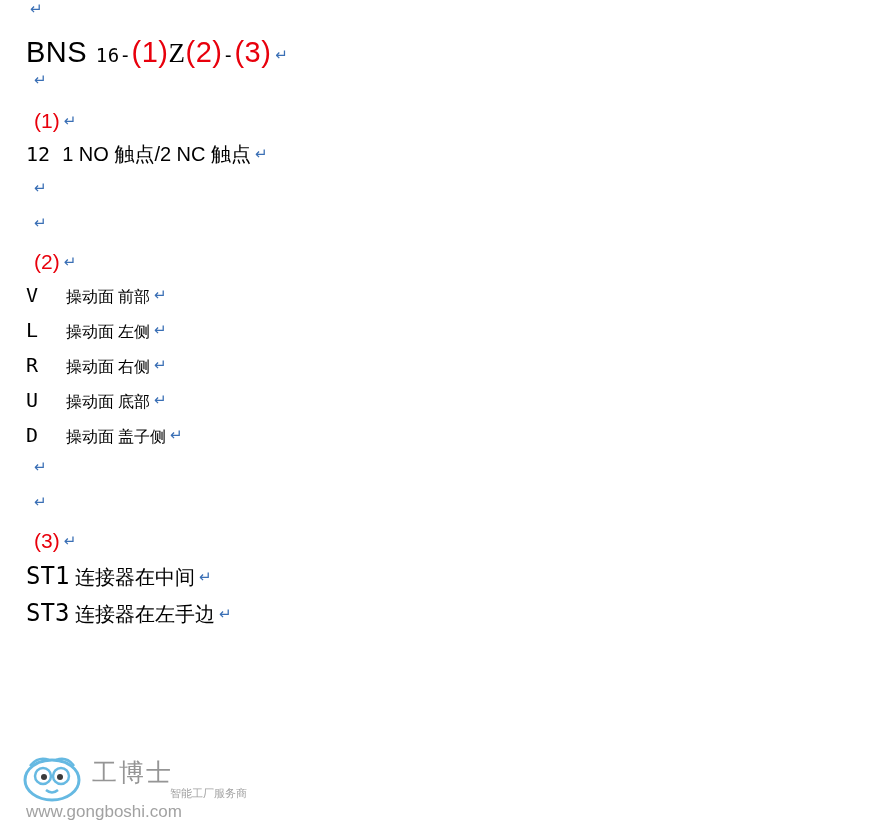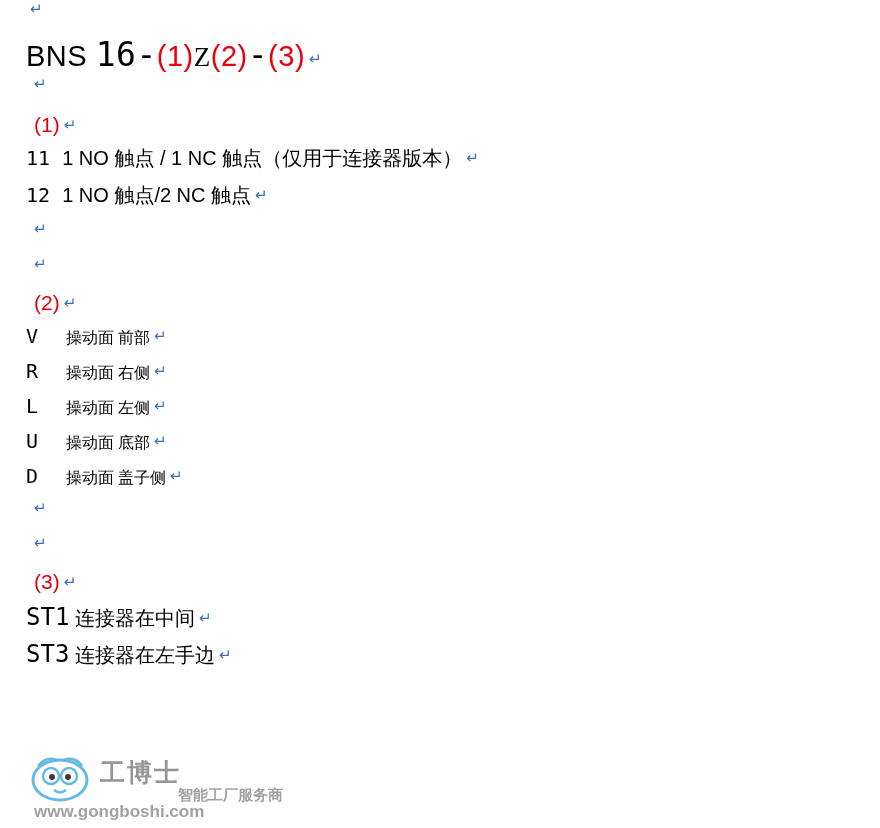--- a/index.html
+++ b/index.html
@@ -51,21 +51,21 @@
   
   .title {
     font-size: 29px;
     letter-spacing: 0.5px;
     margin-top: 14px;
     margin-bottom: 6px;
     font-family: "Liberation Sans", sans-serif;
   }
   .title .mono {
     font-family: "DejaVu Sans Mono", monospace;
-    font-size: 33px;
+    font-size: 19px;
   }
   .title .zed {
     font-family: "Liberation Serif", serif;
     font-size: 27px;
   }
   .blank {
     height: 37px;
     font-size: 15px;
     padding-left: 4px;
   }
@@ -112,41 +112,40 @@
     height: 37px;
     font-family: "Liberation Sans", sans-serif;
   }
   .st-line .stkey {
     font-family: "DejaVu Sans Mono", monospace;
     font-size: 24px;
   }
   
   .watermark {
     position: absolute;
-    left: 24px;
+    left: 16px;
     bottom: 4px;
     width: 270px;
     height: 74px;
     opacity: 0.92;
-    font-weight: bold;
   }
   .wm-text {
     position: absolute;
     left: 76px;
     top: 6px;
     font-size: 25px;
     color: #8d8d8d;
     font-family: "Liberation Serif", serif;
     letter-spacing: 2px;
   }
   .wm-sub {
     position: absolute;
     left: 154px;
     top: 36px;
-    font-size: 15px;
+    font-size: 11px;
     color: #9a9a9a;
     font-family: "Liberation Sans", sans-serif;
   }
   .wm-url {
     position: absolute;
     left: 10px;
     top: 52px;
     font-size: 17px;
     color: #9a9a9a;
     font-family: "Liberation Sans", sans-serif;
@@ -176,24 +175,20 @@
     </div>
 
     <div class="line blank">
       <span class="pilcrow">↵</span>
     </div>
 
     <div class="line marker">
       <span class="red">(1)</span><span class="pilcrow">↵</span>
     </div>
 
-    <div class="line body-line">
-      <span>11</span>
-      <span class="cjk">1 NO 触点 / 1 NC 触点（仅用于连接器版本）</span><span class="pilcrow">↵</span>
-    </div>
 
     <div class="line body-line">
       <span>12</span>
       <span class="cjk">1 NO 触点/2 NC 触点</span><span class="pilcrow">↵</span>
     </div>
 
     <div class="line blank-sm">
       <span class="pilcrow">↵</span>
     </div>
     <div class="line blank-sm">
@@ -201,24 +196,24 @@
     </div>
 
     <div class="line marker">
       <span class="red">(2)</span><span class="pilcrow">↵</span>
     </div>
 
     <div class="line opt-line">
       <span class="key">V</span><span class="cjk">操动面 前部</span><span class="pilcrow">↵</span>
     </div>
     <div class="line opt-line">
+      <span class="key">L</span><span class="cjk">操动面 左侧</span><span class="pilcrow">↵</span>
+    </div>
+    <div class="line opt-line">
       <span class="key">R</span><span class="cjk">操动面 右侧</span><span class="pilcrow">↵</span>
-    </div>
-    <div class="line opt-line">
-      <span class="key">L</span><span class="cjk">操动面 左侧</span><span class="pilcrow">↵</span>
     </div>
     <div class="line opt-line">
       <span class="key">U</span><span class="cjk">操动面 底部</span><span class="pilcrow">↵</span>
     </div>
     <div class="line opt-line">
       <span class="key">D</span><span class="cjk">操动面 盖子侧</span><span class="pilcrow">↵</span>
     </div>
 
     <div class="line blank-sm">
       <span class="pilcrow">↵</span>

